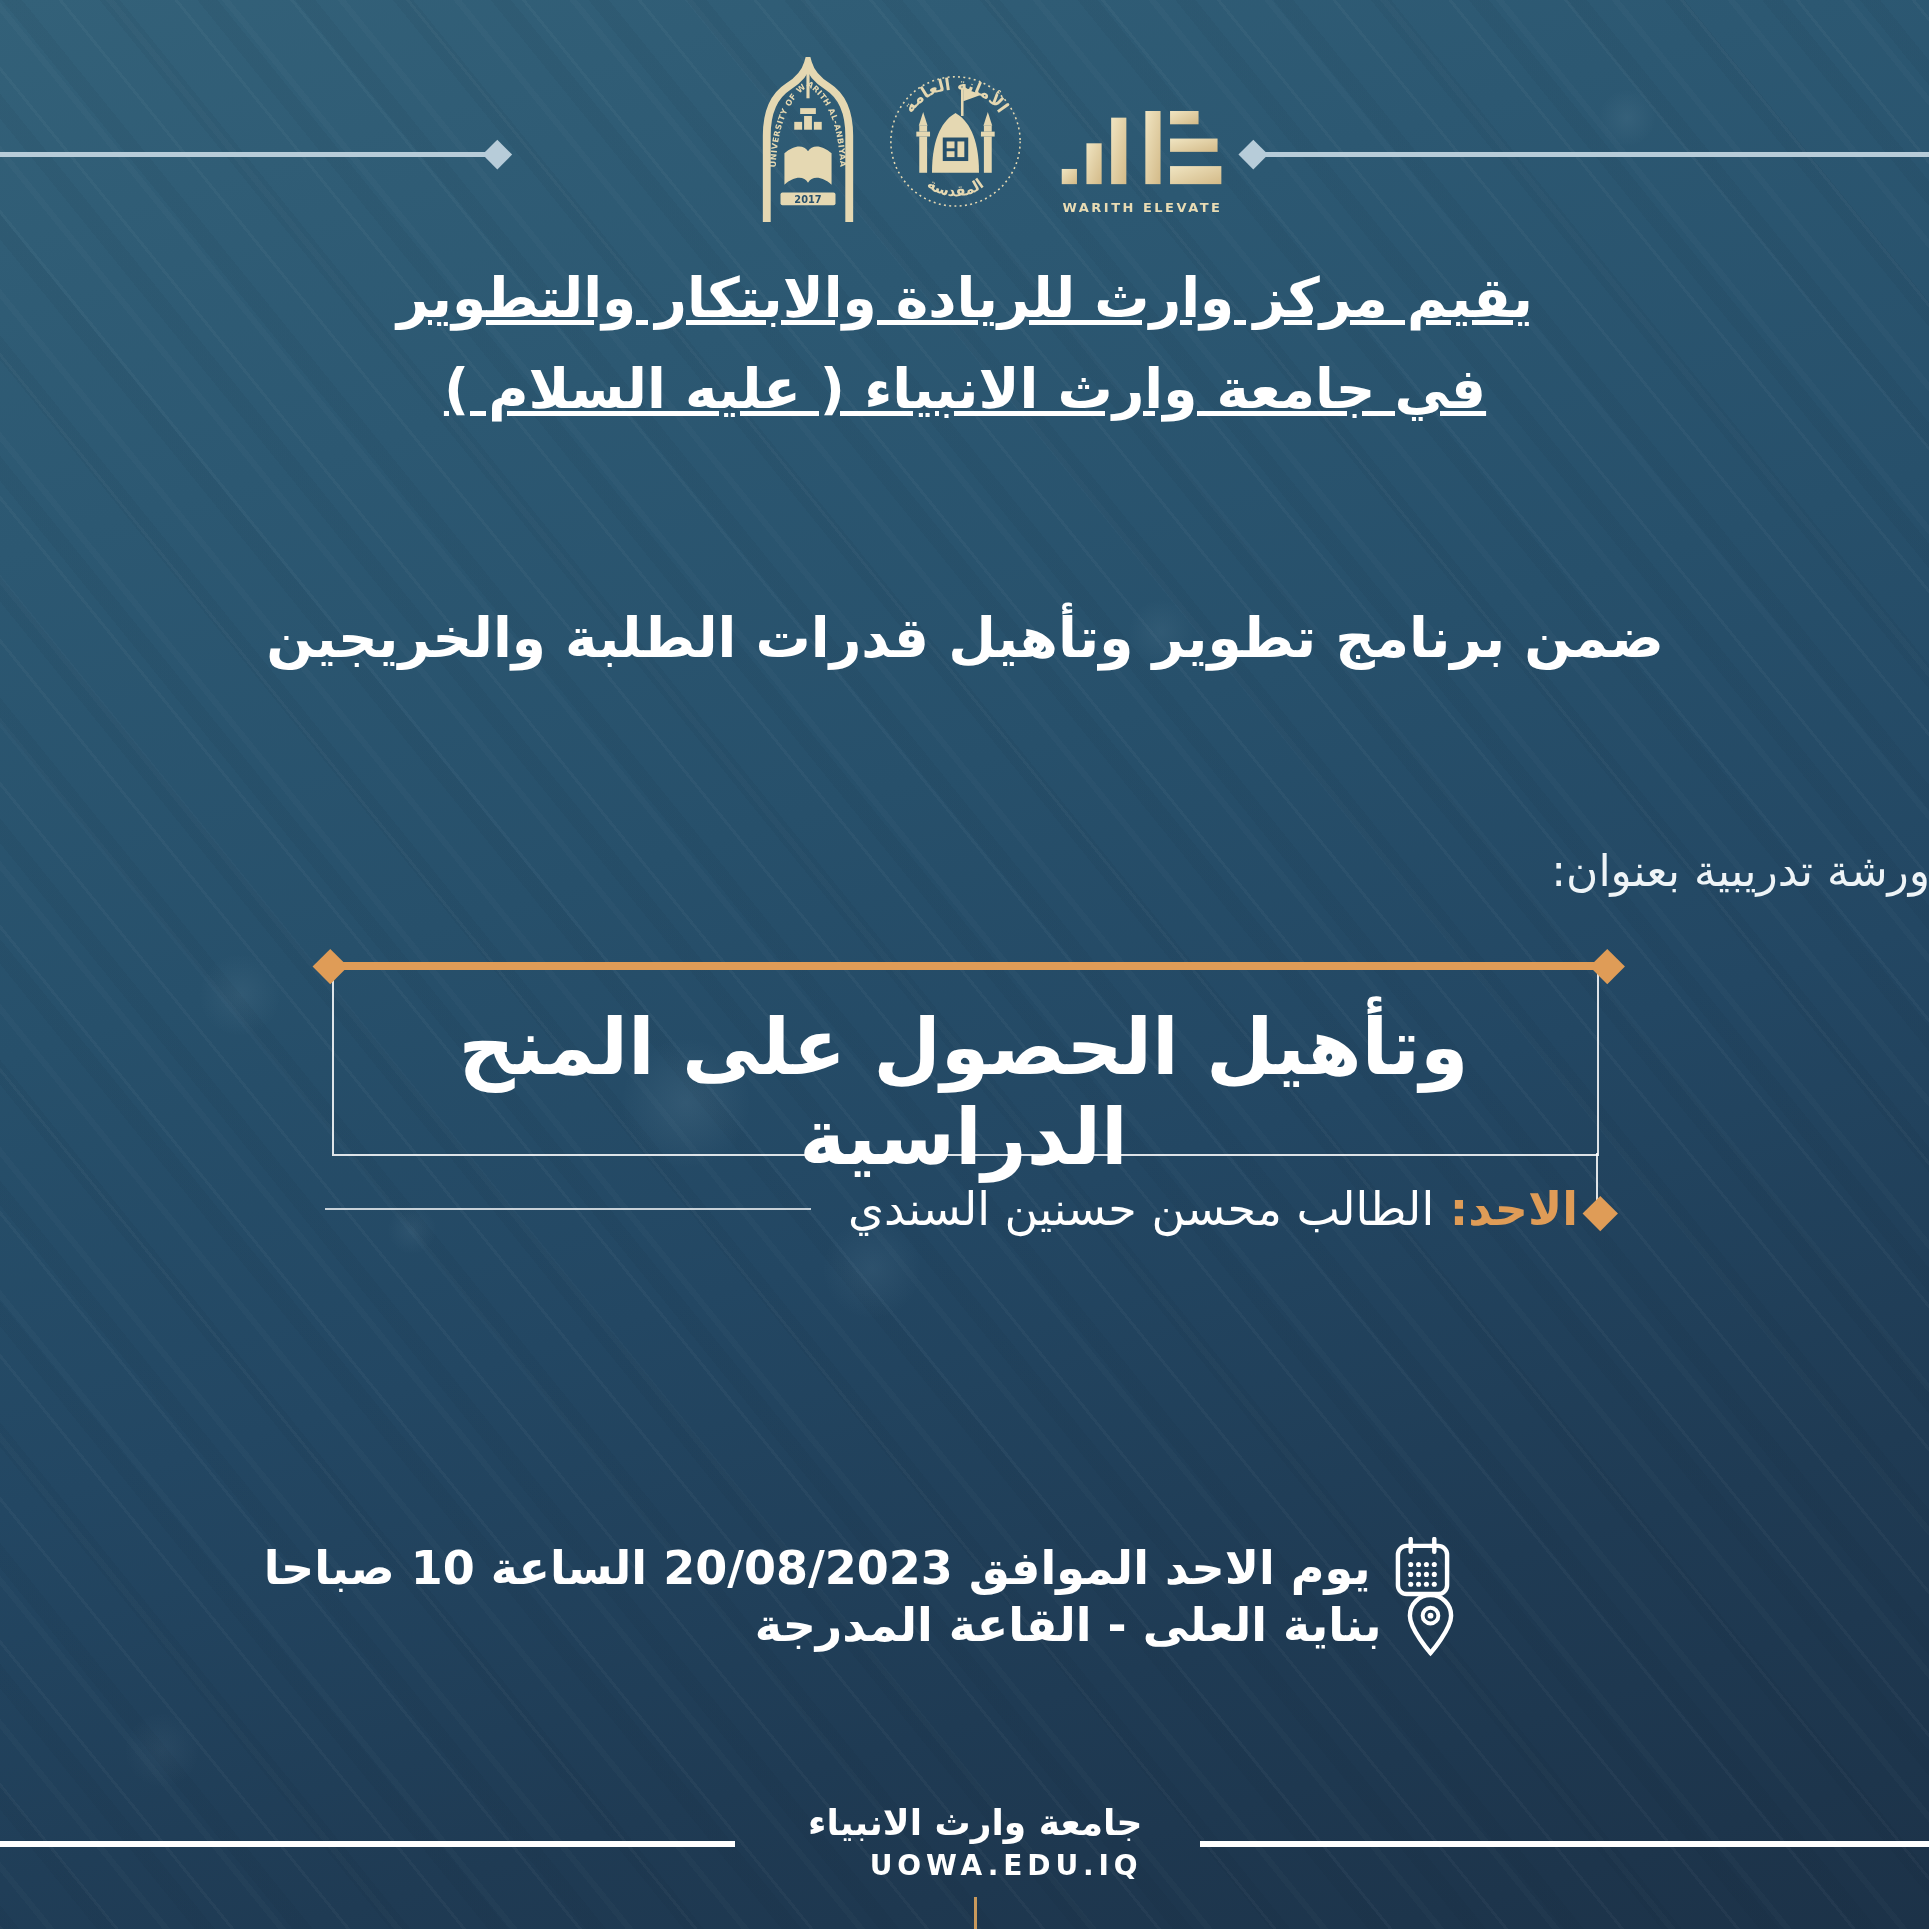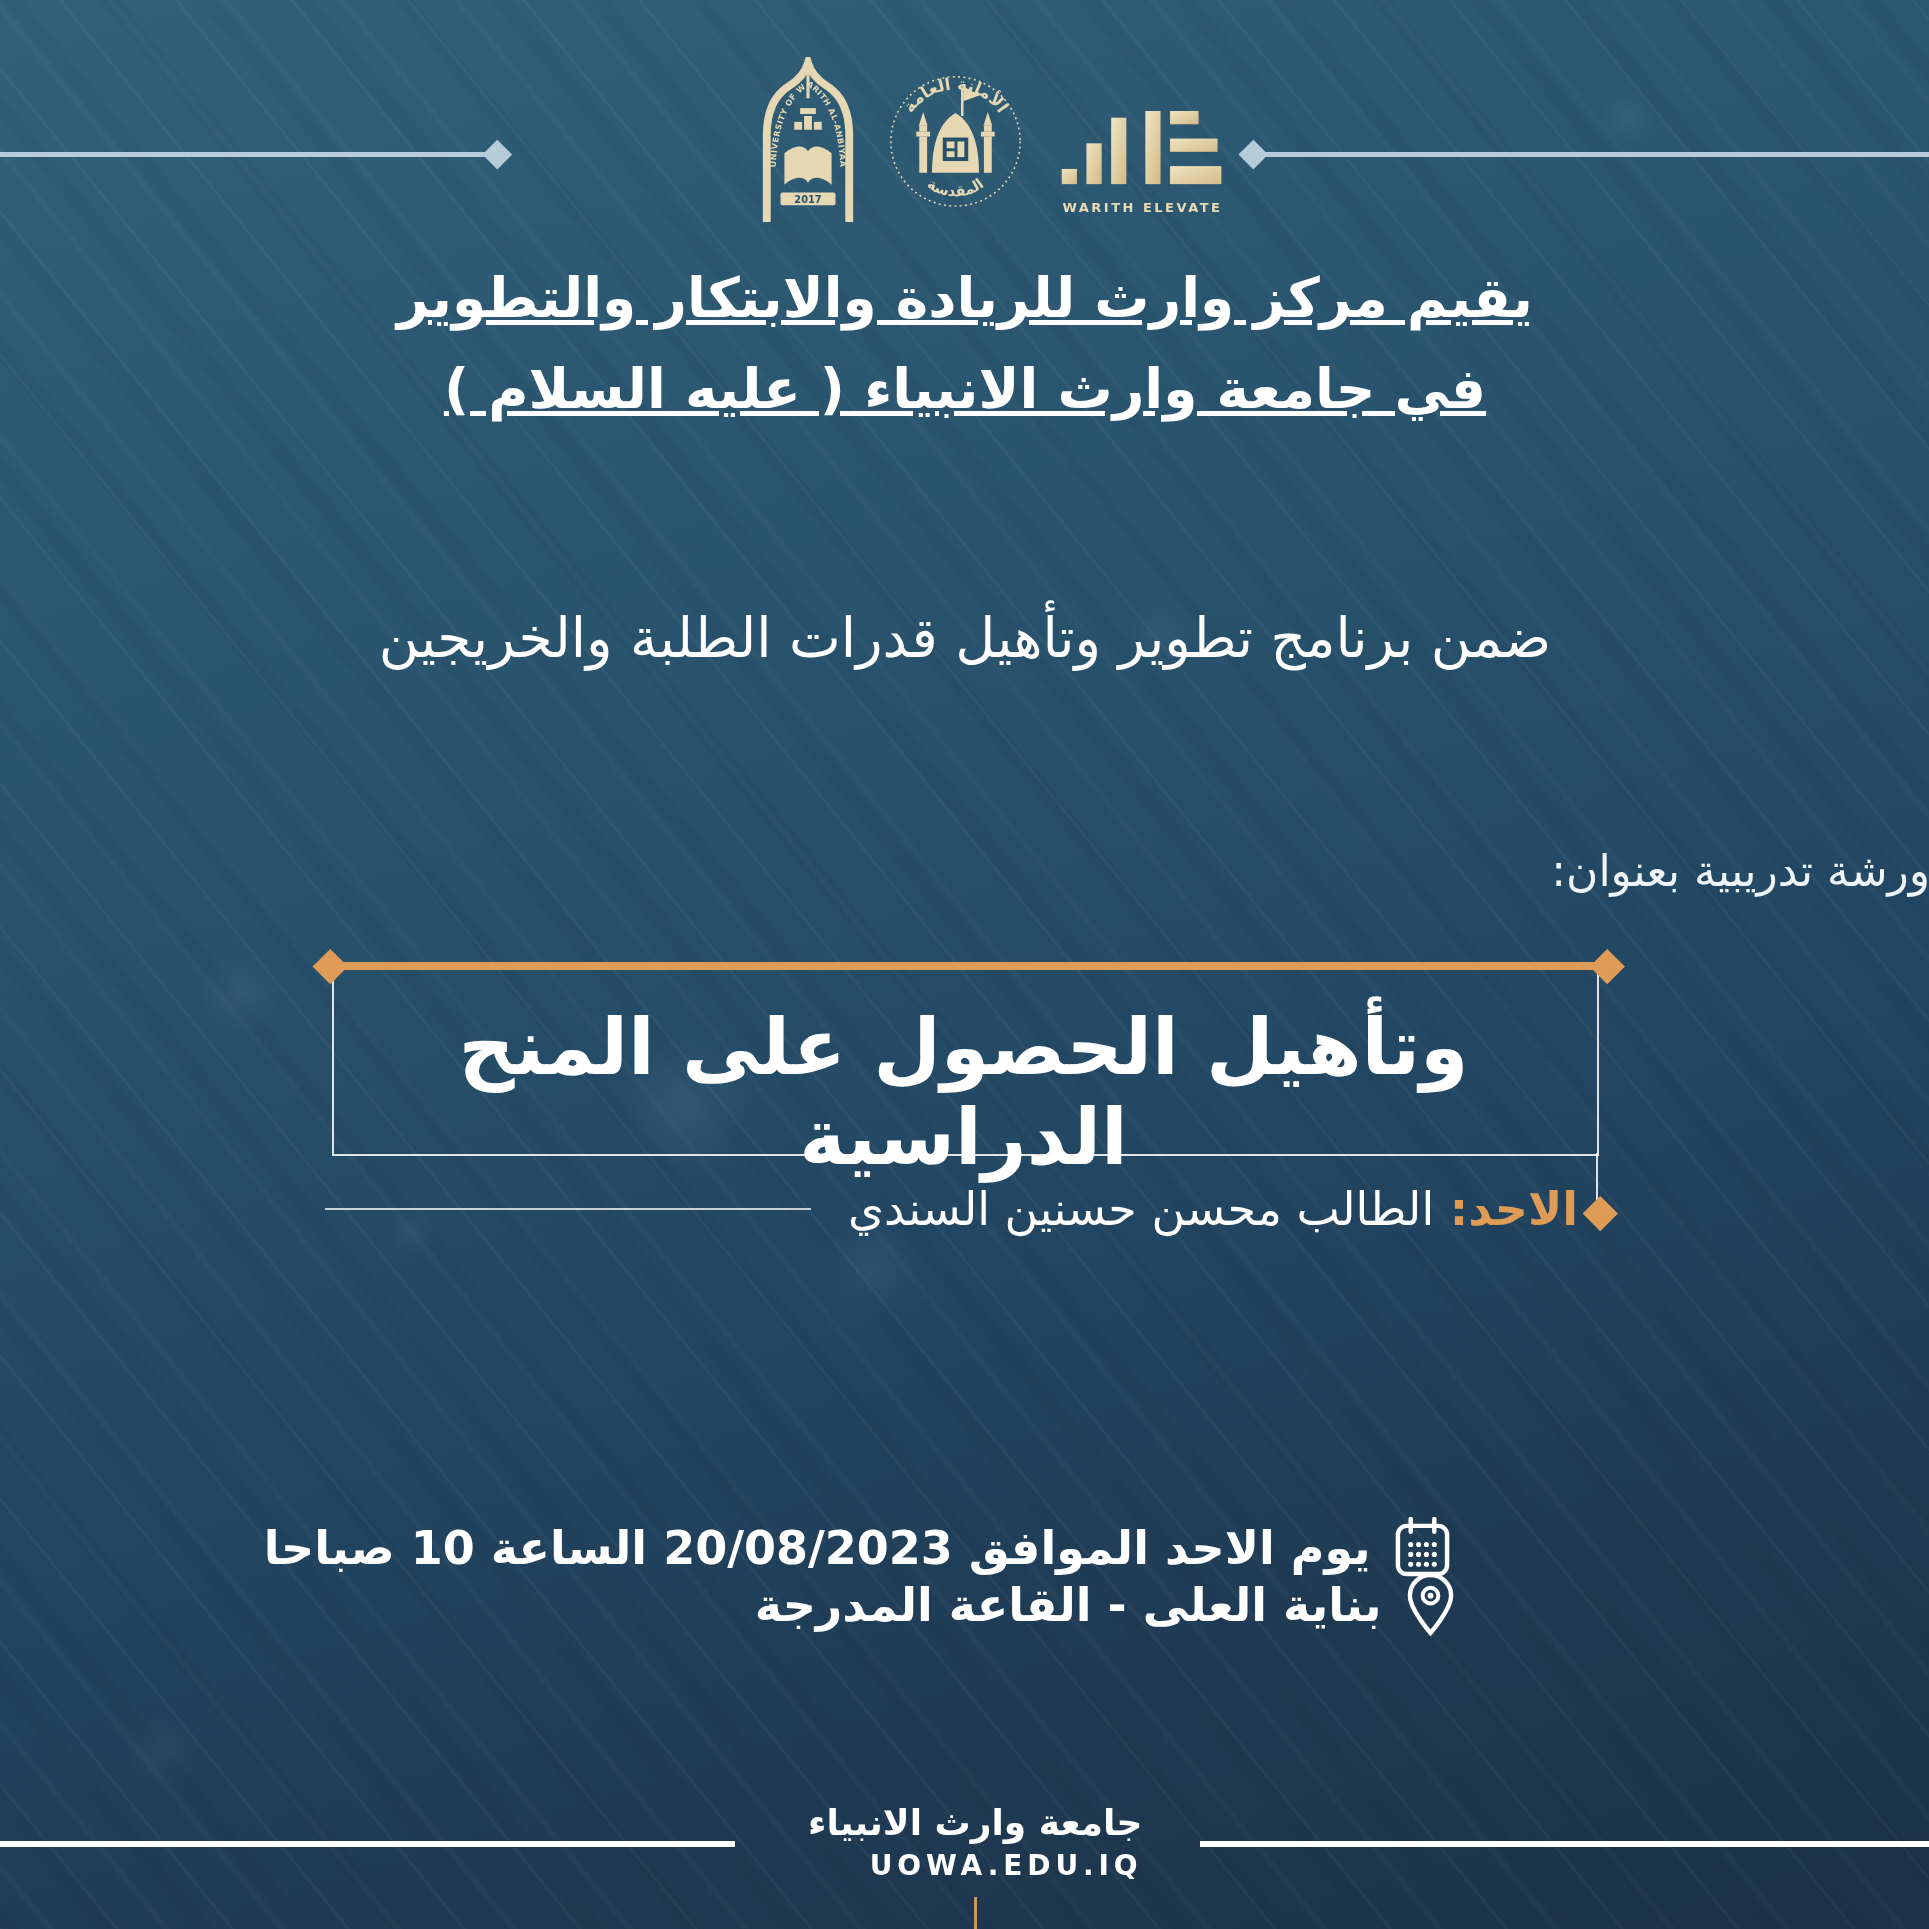--- a/index.html
+++ b/index.html
@@ -31,38 +31,38 @@
   .deco-diamond{position:absolute;width:20.6px;height:20.6px;background:#b7ccd9;transform:rotate(45deg);top:144px;}
   .deco-diamond.left{left:487px;}
   .deco-diamond.right{left:1243px;}
   
   .logo-university{position:absolute;left:754px;top:57px;width:108px;height:169px;}
   .logo-shrine{position:absolute;left:884px;top:59px;width:143px;height:159px;}
   .logo-elevate{position:absolute;left:1061px;top:111px;width:163px;}
   .elevate-label{margin-top:8.8px;text-align:center;font-weight:bold;font-size:13px;letter-spacing:2.5px;color:#e9dcb4;white-space:nowrap;}
   
   .intro{position:absolute;left:0;right:0;top:253px;text-align:center;color:#ffffff;font-weight:bold;font-size:55px;line-height:91px;text-decoration:underline;}
-  .program-line{position:absolute;left:0;right:0;top:606px;text-align:center;color:#ffffff;font-weight:normal;font-size:55px;}
+  .program-line{position:absolute;left:0;right:0;top:606px;text-align:center;color:#ffffff;font-weight:bold;font-size:55px;}
   .workshop-label{position:absolute;left:0;right:0;top:845px;color:#eef4f7;font-weight:400;font-size:44px;}
   
   .title-topline{position:absolute;left:329px;top:962px;width:1278px;height:7.8px;background:#df9c57;}
   .accent-diamond{position:absolute;width:24.5px;height:24.5px;background:#df9c57;transform:rotate(45deg);}
   .accent-diamond.tl{left:318px;top:954px;}
   .accent-diamond.tr{left:1595px;top:954px;}
   .accent-diamond.presenter{left:1588px;top:1201px;}
   .title-box{position:absolute;left:332px;top:965px;width:1263px;height:187px;border:2px solid rgba(255,255,255,0.85);}
   .title-box-tail{position:absolute;left:1596px;top:1153px;width:2px;height:51px;background:rgba(255,255,255,0.85);}
   .title-text{position:absolute;left:332px;top:1002px;width:1263px;text-align:center;color:#ffffff;font-weight:bold;font-size:78px;}
   
   .presenter-row{position:absolute;left:325px;top:1182px;width:1253px;display:flex;direction:rtl;align-items:center;gap:15.7px;font-size:46px;}
   .presenter-label{color:#df9c57;font-weight:bold;white-space:nowrap;}
   .presenter-name{color:#ffffff;font-weight:400;white-space:nowrap;}
   .presenter-rule{flex:1;height:2px;background:rgba(255,255,255,0.75);margin-right:21.6px;}
   
-  .detail-row{position:absolute;display:flex;direction:rtl;align-items:center;gap:23.5px;color:#ffffff;font-weight:bold;font-size:46px;}
+  .detail-row{position:absolute;display:flex;direction:rtl;align-items:center;gap:23.5px;color:#ffffff;font-weight:bold;font-size:46px;margin-top:20px;}
   .detail-row.datetime{right:479px;top:1517px;}
   .detail-row.location{right:474px;top:1572px;}
   .detail-icon{flex:0 0 auto;display:flex;align-items:center;}
   
   .footer-line{position:absolute;top:1841px;height:5.9px;background:#ffffff;}
   .footer-line.left{left:0;width:735px;}
   .footer-line.right{left:1200px;width:730px;}
   .footer-content{position:absolute;left:808px;top:1802px;display:flex;align-items:center;gap:14.7px;flex-direction:column;}
   .footer-text{display:flex;flex-direction:column;align-items:flex-end;gap:5.9px;}
   .footer-university{color:#ffffff;font-weight:bold;font-size:36px;white-space:nowrap;}

